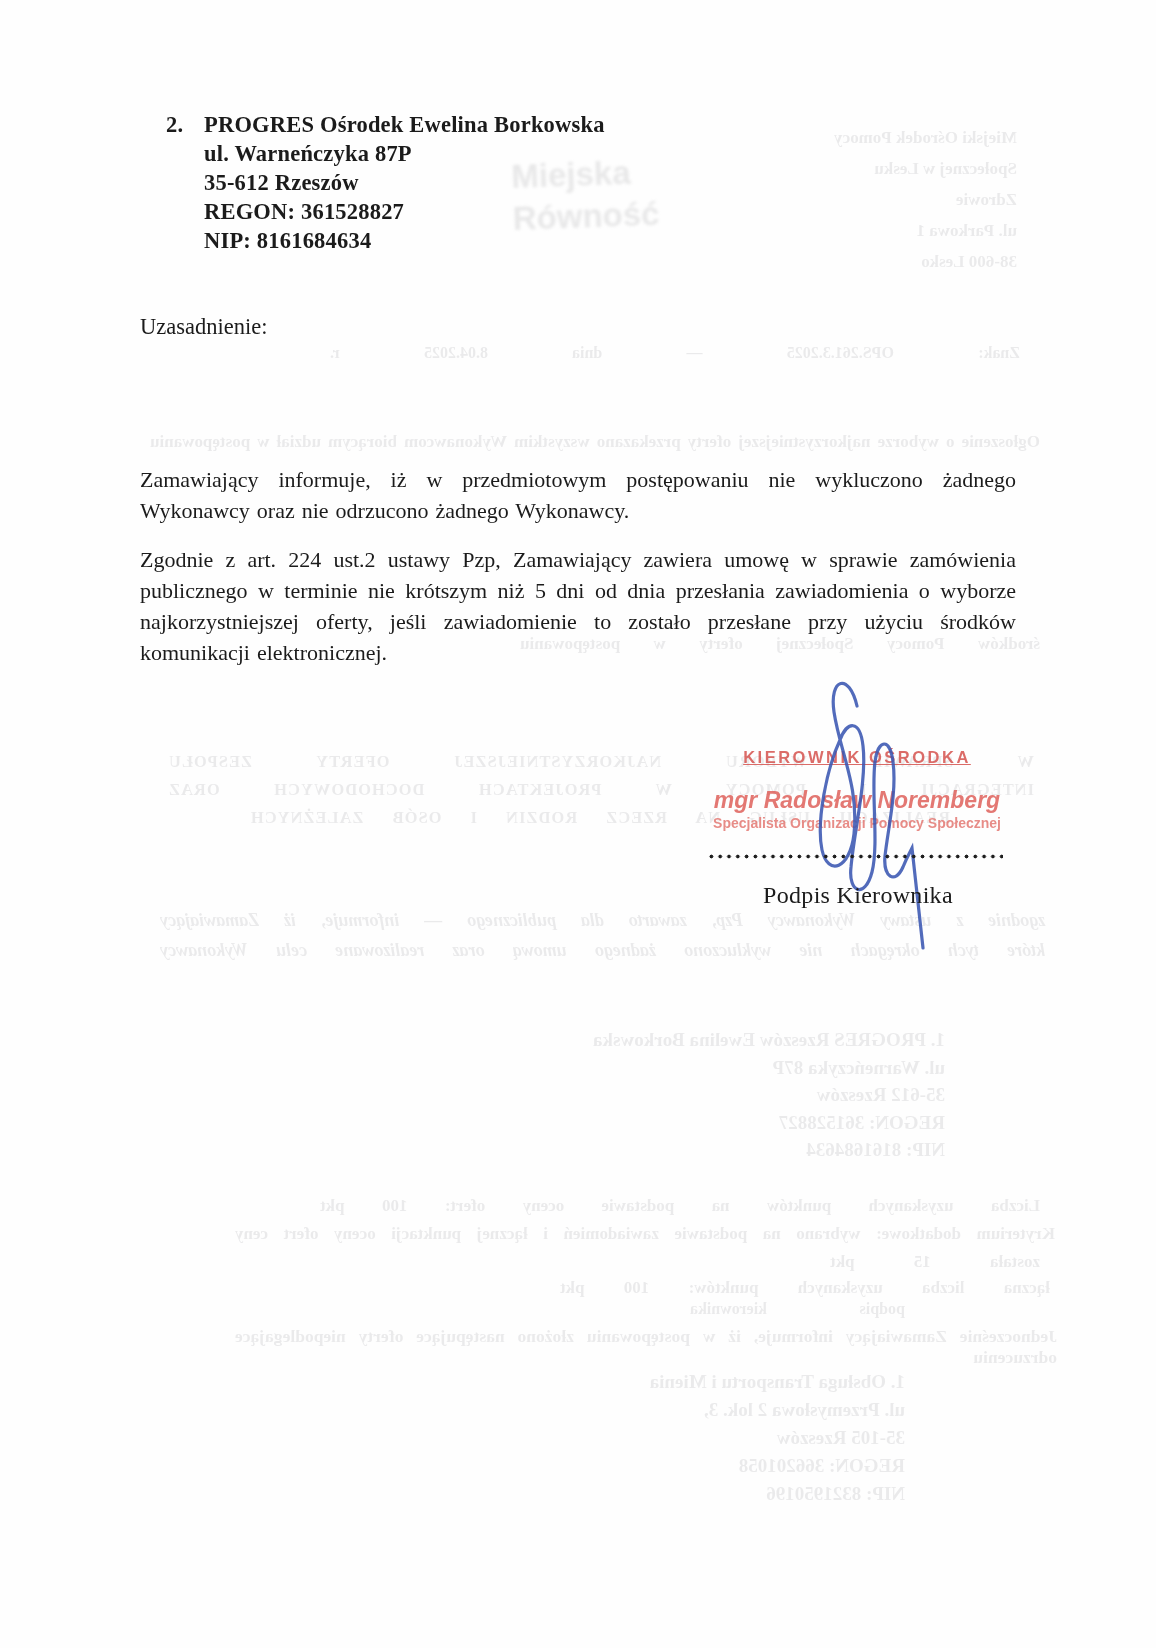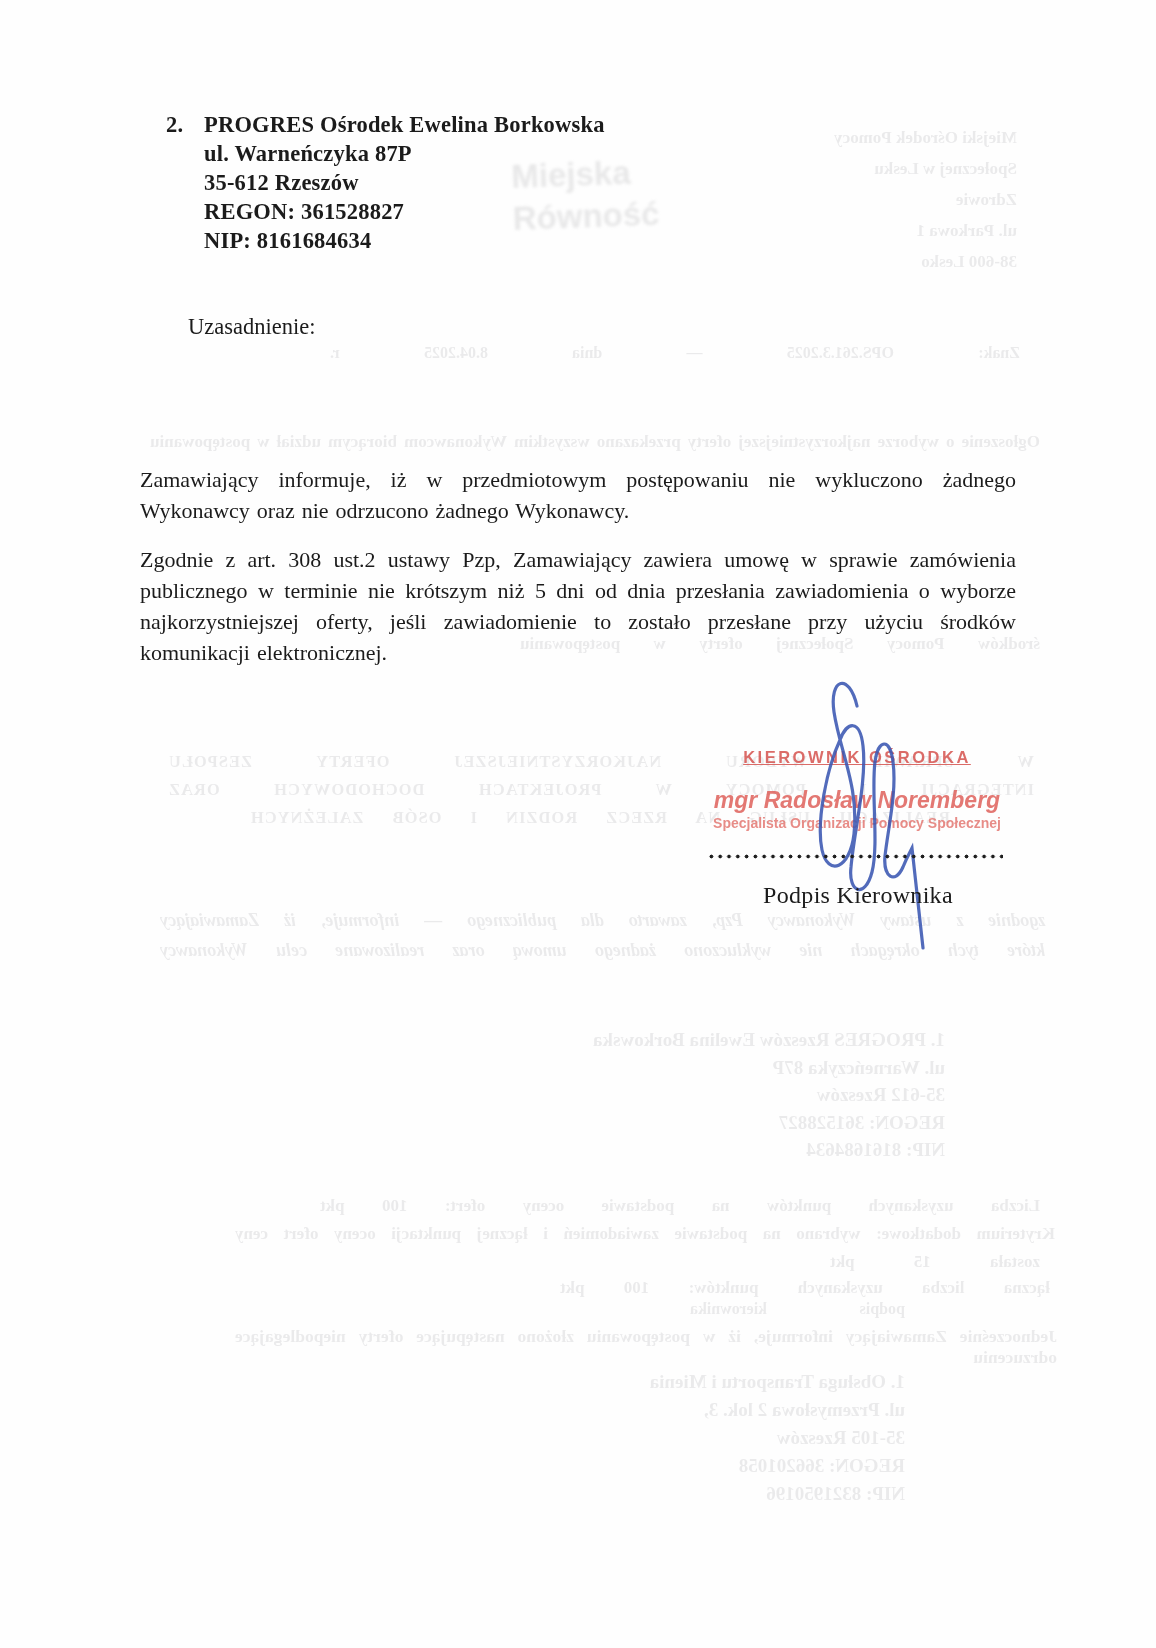--- a/index.html
+++ b/index.html
@@ -17,21 +17,20 @@
   .awardee{
     left:166px;top:110px;
     font-weight:700;font-size:22.5px;line-height:29px;
     letter-spacing:.2px;
   }
   .awardee .row{display:flex;}
   .awardee .num{width:38px;}
   .heading{
     left:140px;top:314px;
     font-size:22.5px;
-    margin-left:48px;
   }
   .para{
     left:140px;width:876px;
     font-size:22px;line-height:31px;
     text-align:justify;word-spacing:1.5px;
   }
   .p1{top:360px;} .p2{top:464px;} .p3{top:544px;} .p4{top:673px;}
   
   .stamp{
     left:703px;top:748px;width:308px;
@@ -160,21 +159,21 @@
       </div>
     <div class="row">
         <span class="num"></span>
         <span>NIP: 8161684634</span>
       </div>
   </div>
 
   <div class="abs heading">Uzasadnienie:</div>
 
   <div class="abs para p2">Zamawiający informuje, iż w przedmiotowym postępowaniu nie wykluczono żadnego Wykonawcy oraz nie odrzucono żadnego Wykonawcy.</div>
-  <div class="abs para p3">Zgodnie z art. 308 ust.2 ustawy Pzp, Zamawiający zawiera umowę w sprawie zamówienia publicznego w terminie nie krótszym niż 5 dni od dnia przesłania zawiadomienia o wyborze najkorzystniejszej oferty, jeśli zawiadomienie to zostało przesłane przy użyciu środków komunikacji elektronicznej.</div>
+  <div class="abs para p3">Zgodnie z art. 224 ust.2 ustawy Pzp, Zamawiający zawiera umowę w sprawie zamówienia publicznego w terminie nie krótszym niż 5 dni od dnia przesłania zawiadomienia o wyborze najkorzystniejszej oferty, jeśli zawiadomienie to zostało przesłane przy użyciu środków komunikacji elektronicznej.</div>
 
   <div class="abs stamp">
     <div class="stamp-title" style="color: rgb(214, 83, 79); text-decoration: underline;">KIEROWNIK OŚRODKA</div>
     <div class="stamp-name" style="color: rgb(222, 91, 85);">mgr Radosław Noremberg</div>
     <div class="stamp-role" style="color: rgb(226, 112, 106);">Specjalista Organizacji Pomocy Społecznej</div>
   </div>
 
   <svg class="abs sig-svg" width="160" height="300" viewBox="0 0 160 300">
     <path d="M 92 50
              C 84 16, 64 22, 69 56

